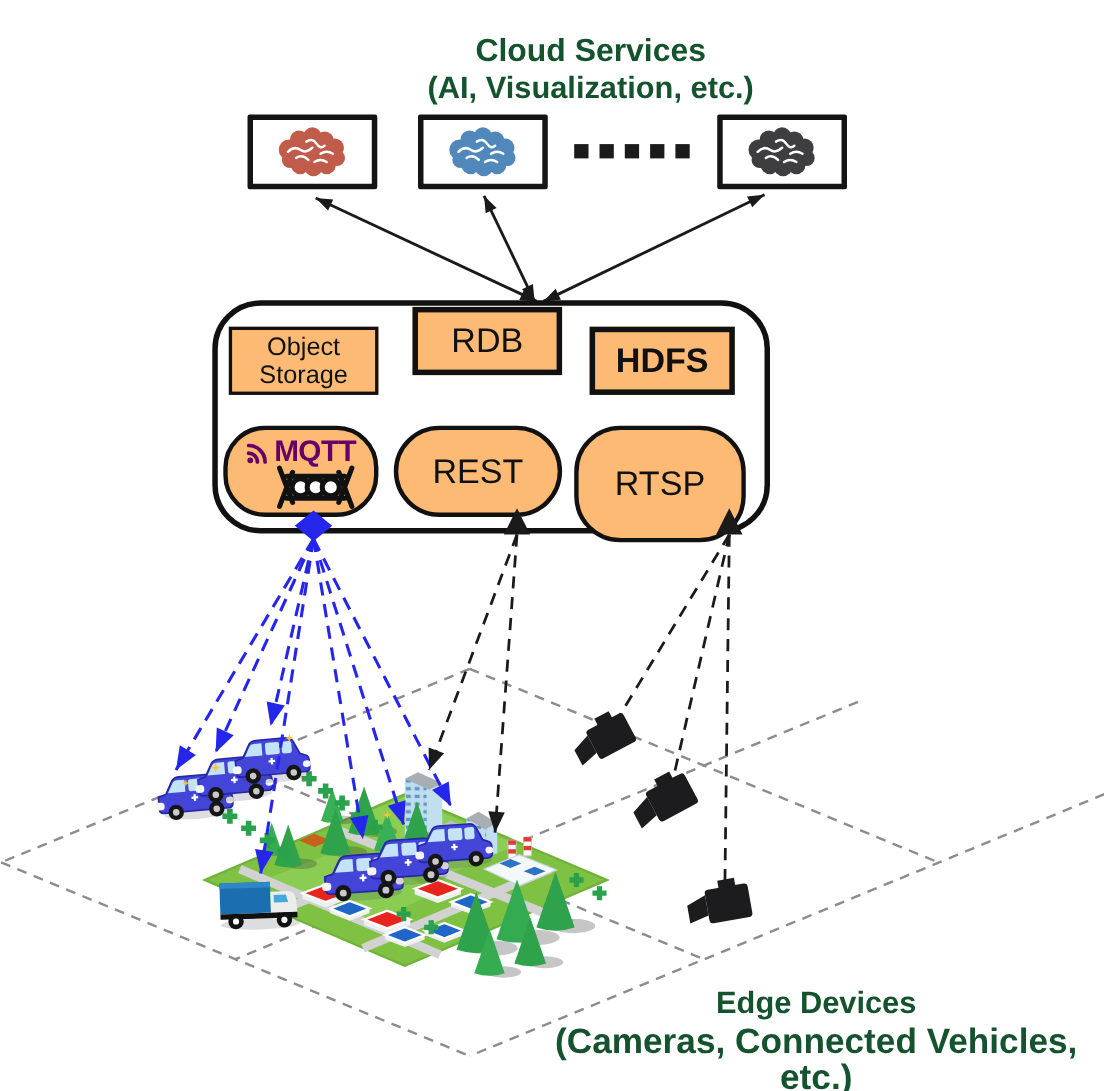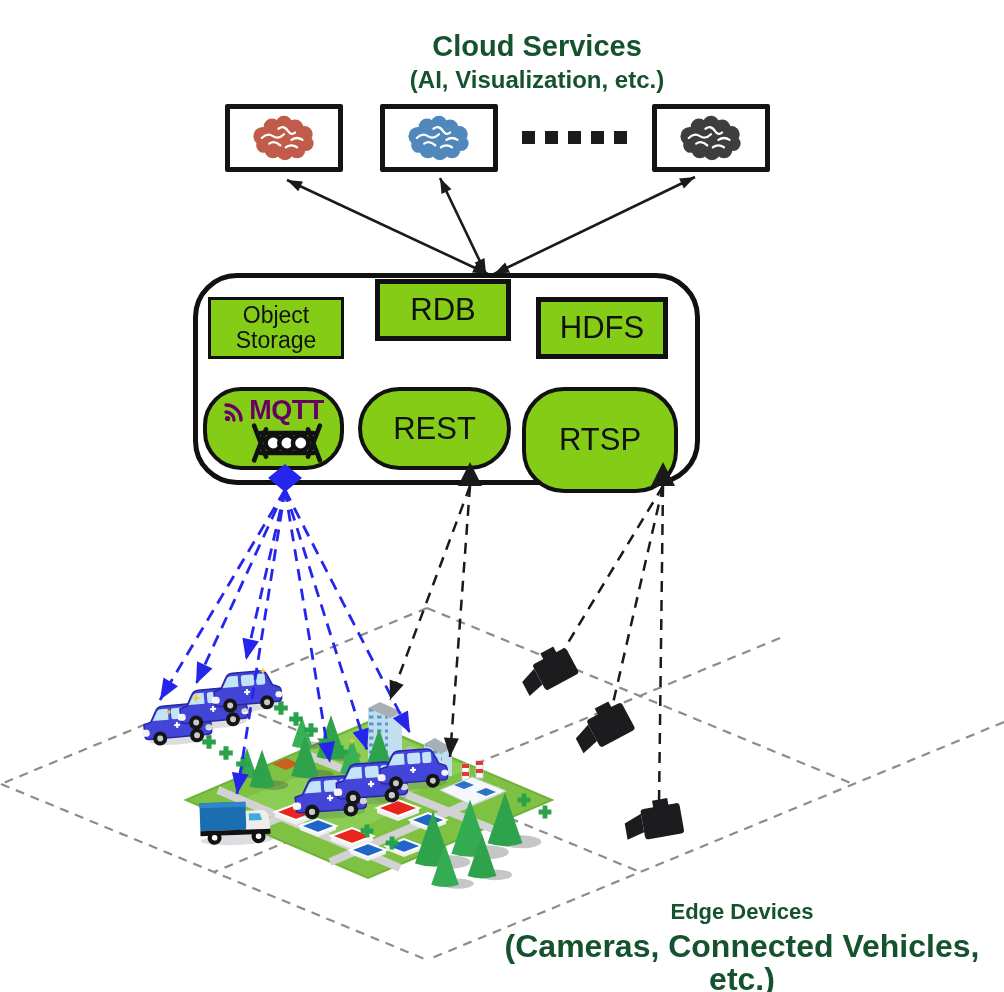--- a/index.html
+++ b/index.html
@@ -2,38 +2,38 @@
 <html><head>
 <meta charset="utf-8">
 <style>
   html,body{margin:0;padding:0;background:#fff;}
   .stage{position:relative;width:1004px;height:992px;background:#fff;overflow:hidden;
          font-family:"Liberation Sans",sans-serif;}
   .stage svg.layer{position:absolute;left:0;top:0;}
   .txt-blue{color:#14532d;font-weight:700;text-align:center;}
   .title{position:absolute;left:336px;top:28px;width:402px;}
   .title .l1{font-size:29px;line-height:36px;}
-  .title .l2{font-size:24px;line-height:32px;}
+  .title .l2{font-size:28px;line-height:32px;}
   .platform-label{position:absolute;left:689px;top:495px;width:300px;}
   .platform-label div{font-size:29px;line-height:35px;}
   .edge-label{position:absolute;left:482px;top:893px;width:520px;}
-  .edge-label .l1{font-size:22px;line-height:37px;}
+  .edge-label .l1{font-size:28px;line-height:37px;}
   .edge-label .l2{font-size:32px;line-height:33px;}
   .brainbox{position:absolute;width:118px;height:68px;border:5px solid #141414;border-radius:2px;
             background:#fff;box-sizing:border-box;display:flex;align-items:center;justify-content:center;}
   .dots{position:absolute;left:522px;top:131px;display:flex;gap:10px;}
   .dots span{width:13px;height:13px;background:#1b1b1b;display:block;}
   .bigbox{position:absolute;left:193px;top:273px;width:507px;height:212px;box-sizing:border-box;
           border:5px solid #111;border-radius:44px;background:transparent;}
-  .srvbox{position:absolute;box-sizing:border-box;border:5px solid #111;background:#84cc16;
+  .srvbox{position:absolute;box-sizing:border-box;border:5px solid #111;background:#fdba74;
           display:flex;align-items:center;justify-content:center;text-align:center;
           color:#111;font-size:31px;}
   .os{left:208px;top:297px;width:136px;height:62px;border-width:3.5px;font-size:23px;line-height:25px;padding:0 8px;}
   .rdb{left:375px;top:279px;width:136px;height:62px;}
-  .hdfs{left:536px;top:297px;width:132px;height:62px;}
+  .hdfs{left:536px;top:297px;width:132px;height:62px;font-weight:bold;}
   .pill{border-radius:42px;}
   .mqtt{left:203px;top:387px;width:141px;height:83px;border-width:4px;border-radius:38px;
         flex-direction:column;justify-content:center;gap:0;}
   .rest{left:358px;top:387px;width:153px;height:83px;border-width:4px;}
   .rtsp{left:522px;top:387px;width:156px;height:106px;border-width:4px;}
   .mqtt-row{display:flex;align-items:center;gap:2px;margin-top:2px;justify-content:space-between;}
   .mqtt-word{font-size:27px;font-weight:700;color:#660066;letter-spacing:-0.5px;}
   .queue-wrap{margin-left:26px;margin-top:-4px;line-height:0;}
 </style>
 </head>

